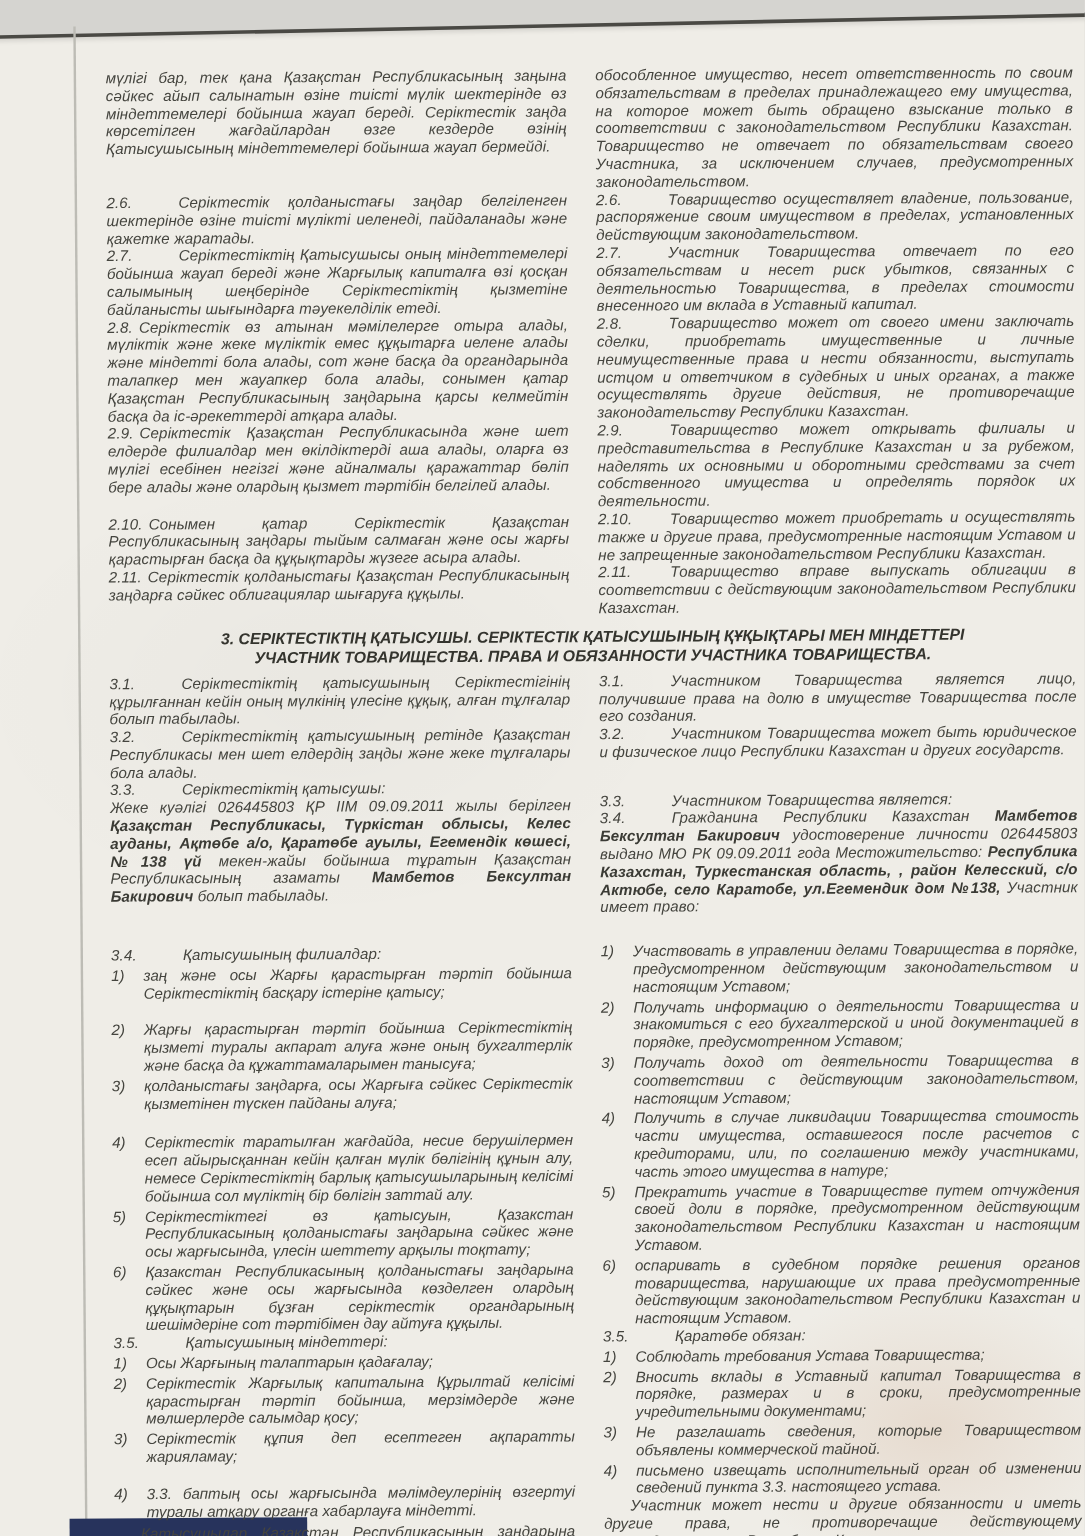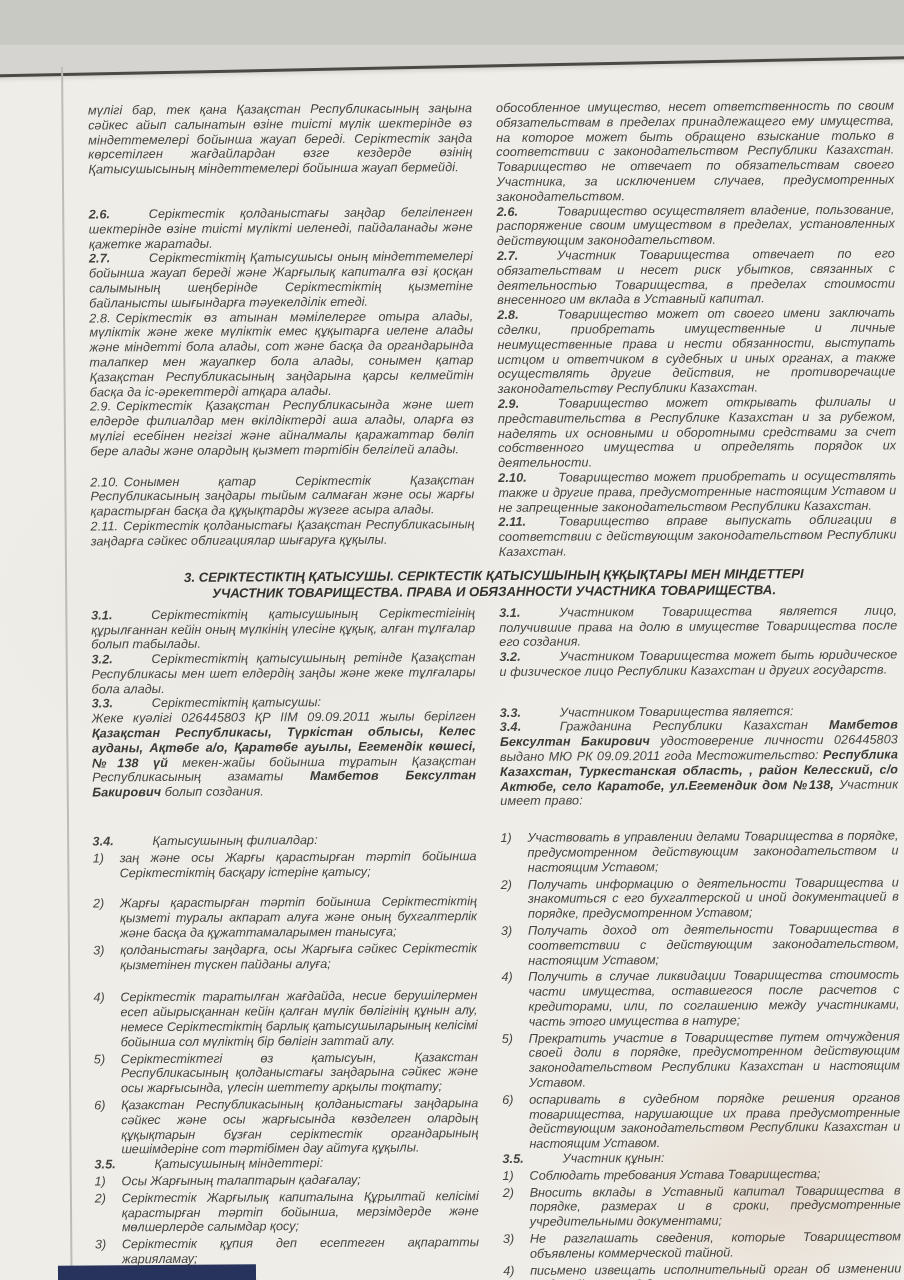--- a/index.html
+++ b/index.html
@@ -7,21 +7,20 @@
     width:904px; height:1280px; overflow:hidden; position:relative;
     background:#c9c9c4;
     font-family:"Liberation Sans", sans-serif;
   }
   .scan {
     position:absolute; inset:0; overflow:hidden;
     background:
       radial-gradient(240px 170px at 86% 93%, rgba(210,176,150,0.30), transparent 70%),
       radial-gradient(400px 260px at 30% 45%, rgba(0,0,0,0.025), transparent 75%),
       #efede7;
-    margin-top: 45px;
   }
   .top-shade {
     position:absolute; top:-98px; left:-28px; width:980px; height:118px;
     background:#d5d4d0; transform:rotate(-1.15deg);
     box-shadow:0 3px 0 0 #4a4944, 0 5px 4px rgba(0,0,0,0.12);
   }
   .left-line {
     position:absolute; top:22px; left:66px; width:2px; height:1256px;
     background:#bdbcb5; transform:rotate(-0.45deg);
   }
@@ -36,21 +35,21 @@
   }
   .cols { display:flex; gap:24px; }
   .col { flex:none; }
   .col.l { width:384px; }
   .col.r { width:398px; }
   .para {
     font-style:italic; font-size:12.6px; line-height:14.8px;
     text-align:justify; margin:0; letter-spacing:0.1px;
   }
   .num { display:inline-block; }
-  .num.tab { min-width:60px;font-weight:bold; }
+  .num.tab { min-width:60px; }
   .num.sp { margin-right:5px; }
   .b { font-weight:bold; color:#3b3b35; }
   .li { display:flex; margin-top:2px; }
   .ln { width:27px; flex:none; font-style:italic; font-size:12.6px; line-height:14.8px; }
   .lt { flex:1; font-style:italic; font-size:12.6px; line-height:14.8px; text-align:justify; }
   .indent { text-indent:22px; }
   .heading {
     text-align:center; font-style:italic; font-weight:bold;
     font-size:13.2px; line-height:16.5px; color:#34342e;
     margin:8px 0 5px 0;
@@ -97,21 +96,21 @@
       <div>3. СЕРІКТЕСТІКТІҢ ҚАТЫСУШЫ. СЕРІКТЕСТІК ҚАТЫСУШЫНЫҢ ҚҰҚЫҚТАРЫ МЕН МІНДЕТТЕРІ</div>
       <div>УЧАСТНИК ТОВАРИЩЕСТВА. ПРАВА И ОБЯЗАННОСТИ УЧАСТНИКА ТОВАРИЩЕСТВА.</div>
     </div>
 
     <div class="cols">
 
       <div class="col l">
         <p class="para"><span class="num tab">3.1.</span><span>Серіктестіктің қатысушының Серіктестігінің құрылғаннан кейін оның мүлкінің үлесіне құқық, алған тұлғалар болып табылады.</span></p>
         <p class="para"><span class="num tab">3.2.</span><span>Серіктестіктің қатысушының ретінде Қазақстан Республикасы мен шет елдердің заңды және жеке тұлғалары бола алады.</span></p>
         <p class="para"><span class="num tab">3.3.</span><span>Серіктестіктің қатысушы:</span></p>
-        <p class="para"><span>Жеке куәлігі 026445803 ҚР ІІМ 09.09.2011 жылы берілген </span><span class="b">Қазақстан Республикасы, Түркістан облысы, Келес ауданы, Ақтөбе а/о, Қаратөбе ауылы, Егемендік көшесі, №138 үй</span><span> мекен-жайы бойынша тұратын Қазақстан Республикасының азаматы </span><span class="b">Мамбетов Бексултан Бакирович</span><span> болып создания.</span></p>
+        <p class="para"><span>Жеке куәлігі 026445803 ҚР ІІМ 09.09.2011 жылы берілген </span><span class="b">Қазақстан Республикасы, Түркістан облысы, Келес ауданы, Ақтөбе а/о, Қаратөбе ауылы, Егемендік көшесі, №138 үй</span><span> мекен-жайы бойынша тұратын Қазақстан Республикасының азаматы </span><span class="b">Мамбетов Бексултан Бакирович</span><span> болып табылады.</span></p>
 
         <p class="para gap34"><span class="num tab">3.4.</span><span>Қатысушының филиалдар:</span></p>
         <div class="li">
             <span class="ln">1)</span>
             <span class="lt">заң және осы Жарғы қарастырған тәртіп бойынша Серіктестіктің басқару істеріне қатысу;</span>
           </div>
         <div class="li gap16">
             <span class="ln">2)</span>
             <span class="lt">Жарғы қарастырған тәртіп бойынша Серіктестіктің қызметі туралы акпарат алуға және оның бухгалтерлік және басқа да құжаттамаларымен танысуға;</span>
           </div>
@@ -178,21 +177,21 @@
           </div>
         <div class="li">
             <span class="ln">5)</span>
             <span class="lt">Прекратить участие в Товариществе путем отчуждения своей доли в порядке, предусмотренном действующим законодательством Республики Казахстан и настоящим Уставом.</span>
           </div>
         <div class="li">
             <span class="ln">6)</span>
             <span class="lt">оспаривать в судебном порядке решения органов товарищества, нарушающие их права предусмотренные действующим законодательством Республики Казахстан и настоящим Уставом.</span>
           </div>
 
-        <p class="para"><span class="num tab">3.5.</span><span>Участник құнын:</span></p>
+        <p class="para"><span class="num tab">3.5.</span><span>Қаратөбе обязан:</span></p>
         <div class="li">
             <span class="ln">1)</span>
             <span class="lt">Соблюдать требования Устава Товарищества;</span>
           </div>
         <div class="li">
             <span class="ln">2)</span>
             <span class="lt">Вносить вклады в Уставный капитал Товарищества в порядке, размерах и в сроки, предусмотренные учредительными документами;</span>
           </div>
         <div class="li">
             <span class="ln">3)</span>

